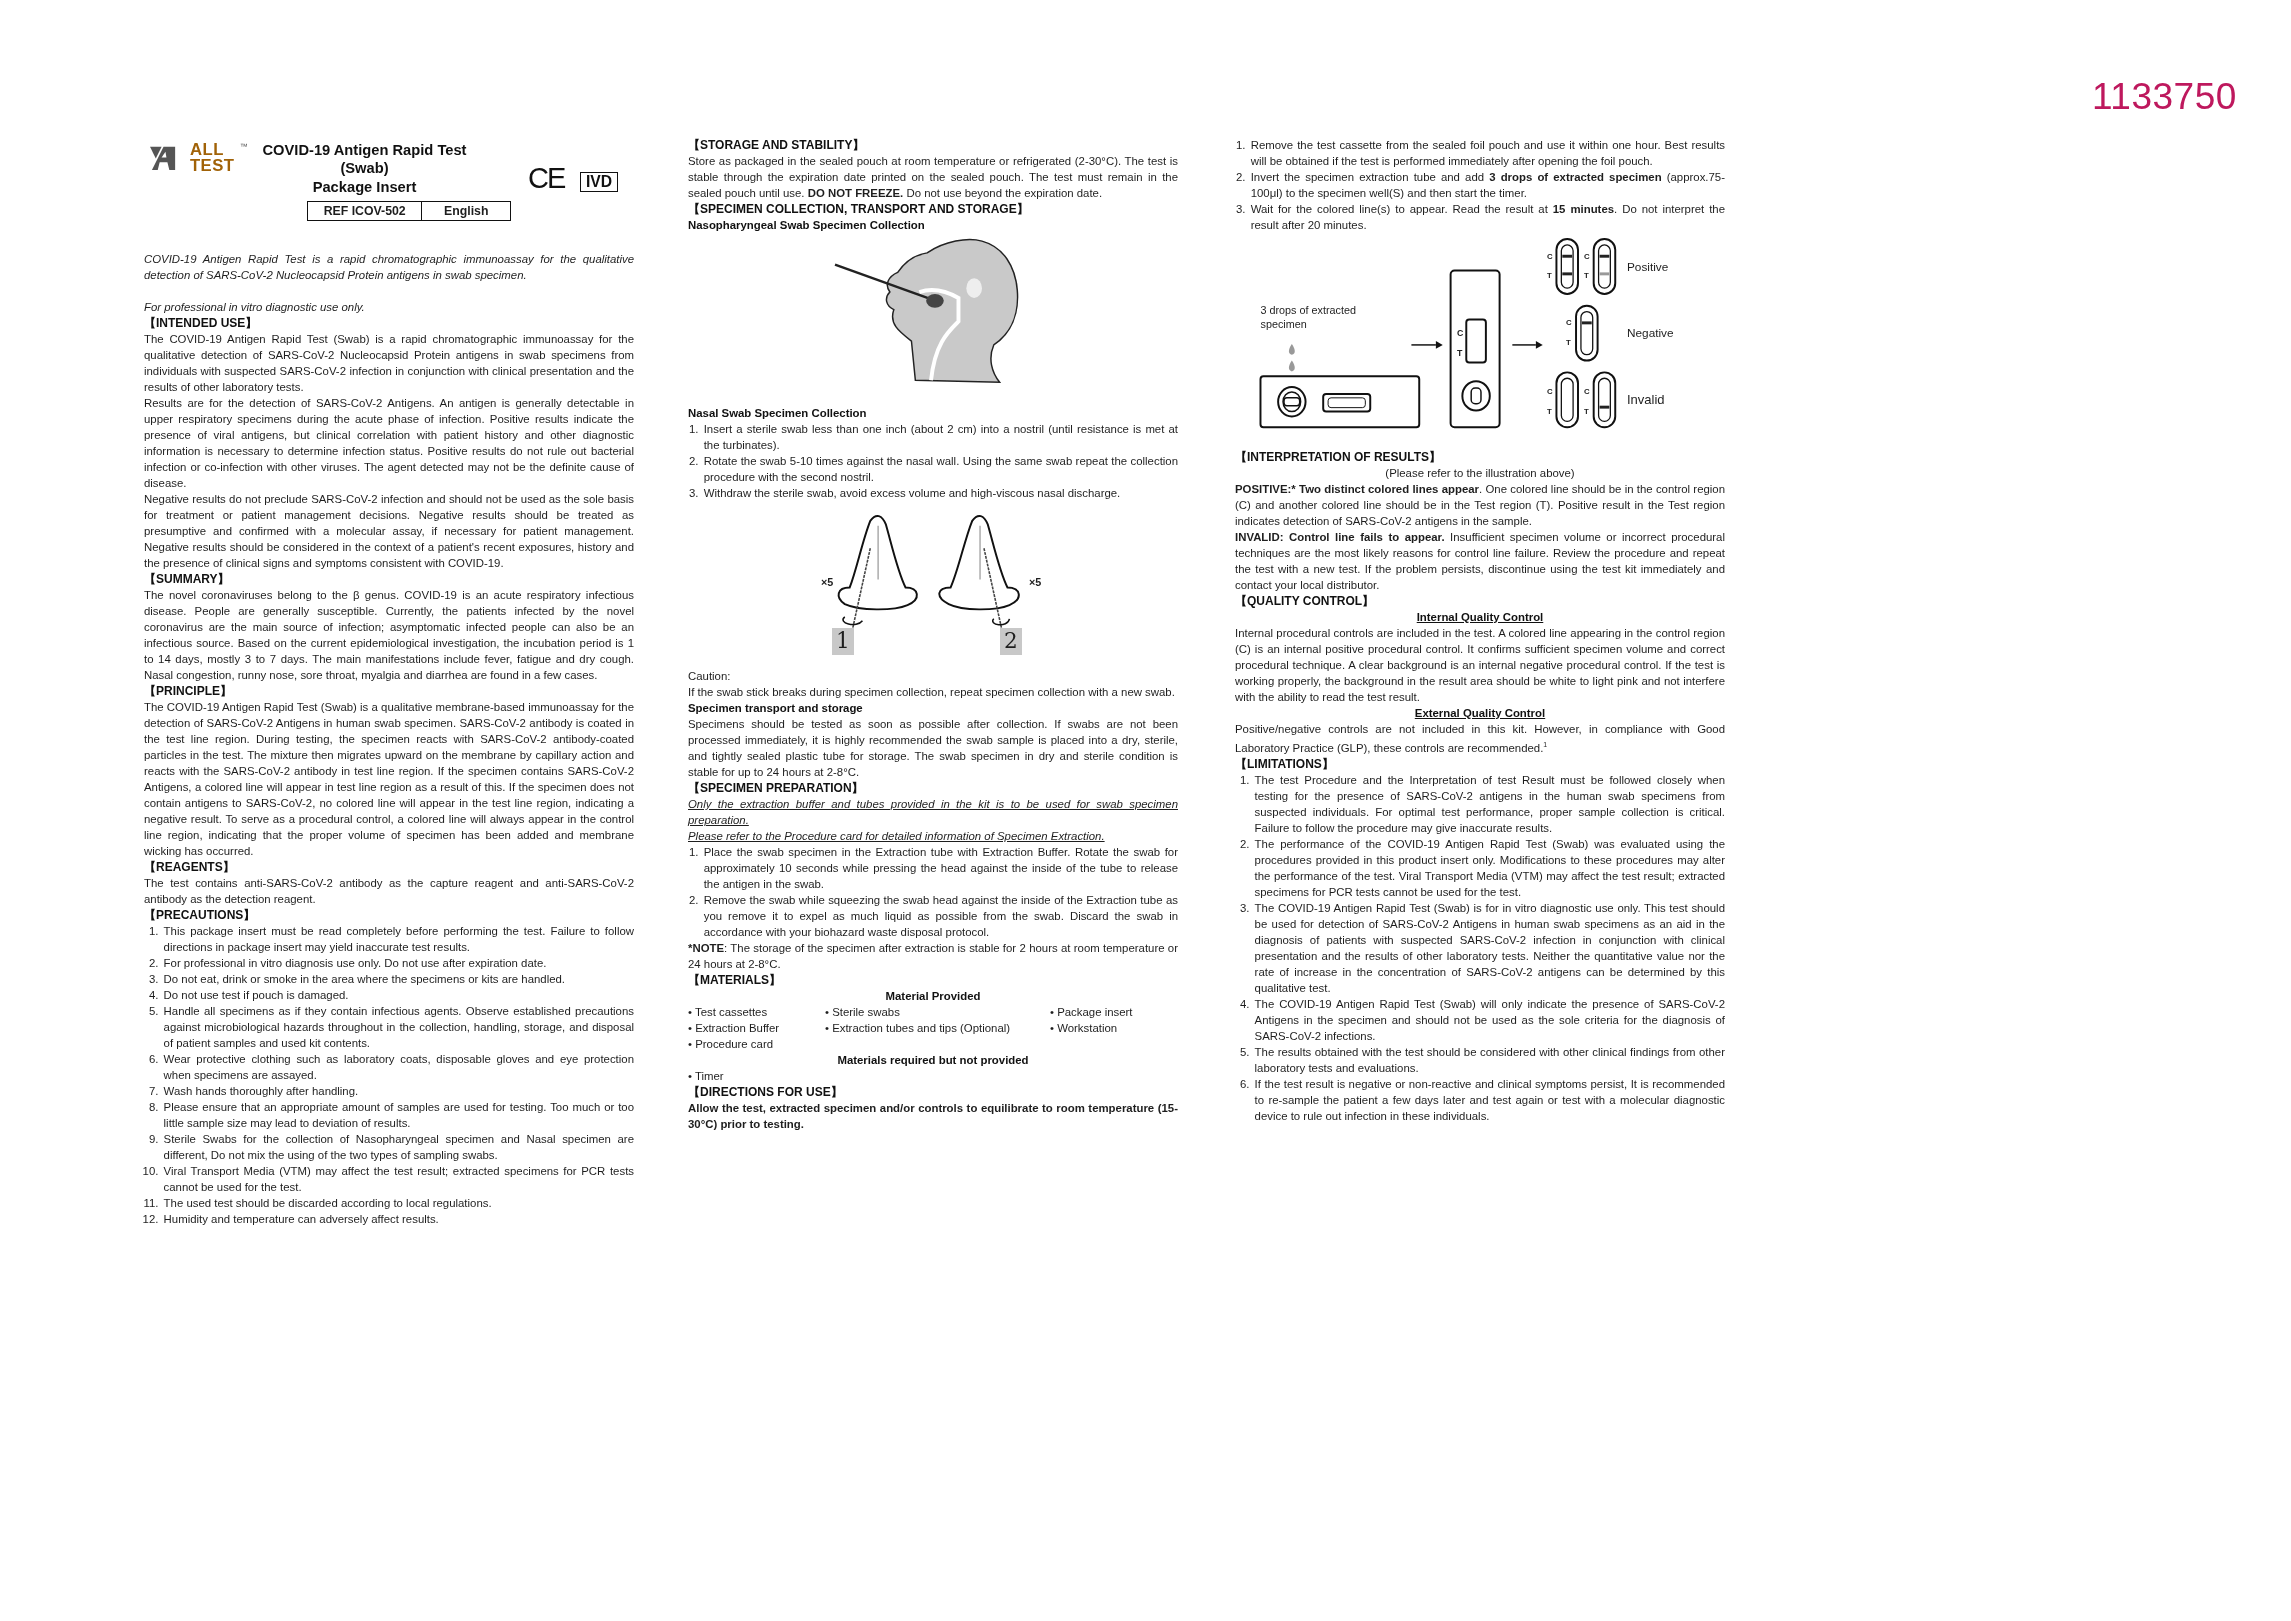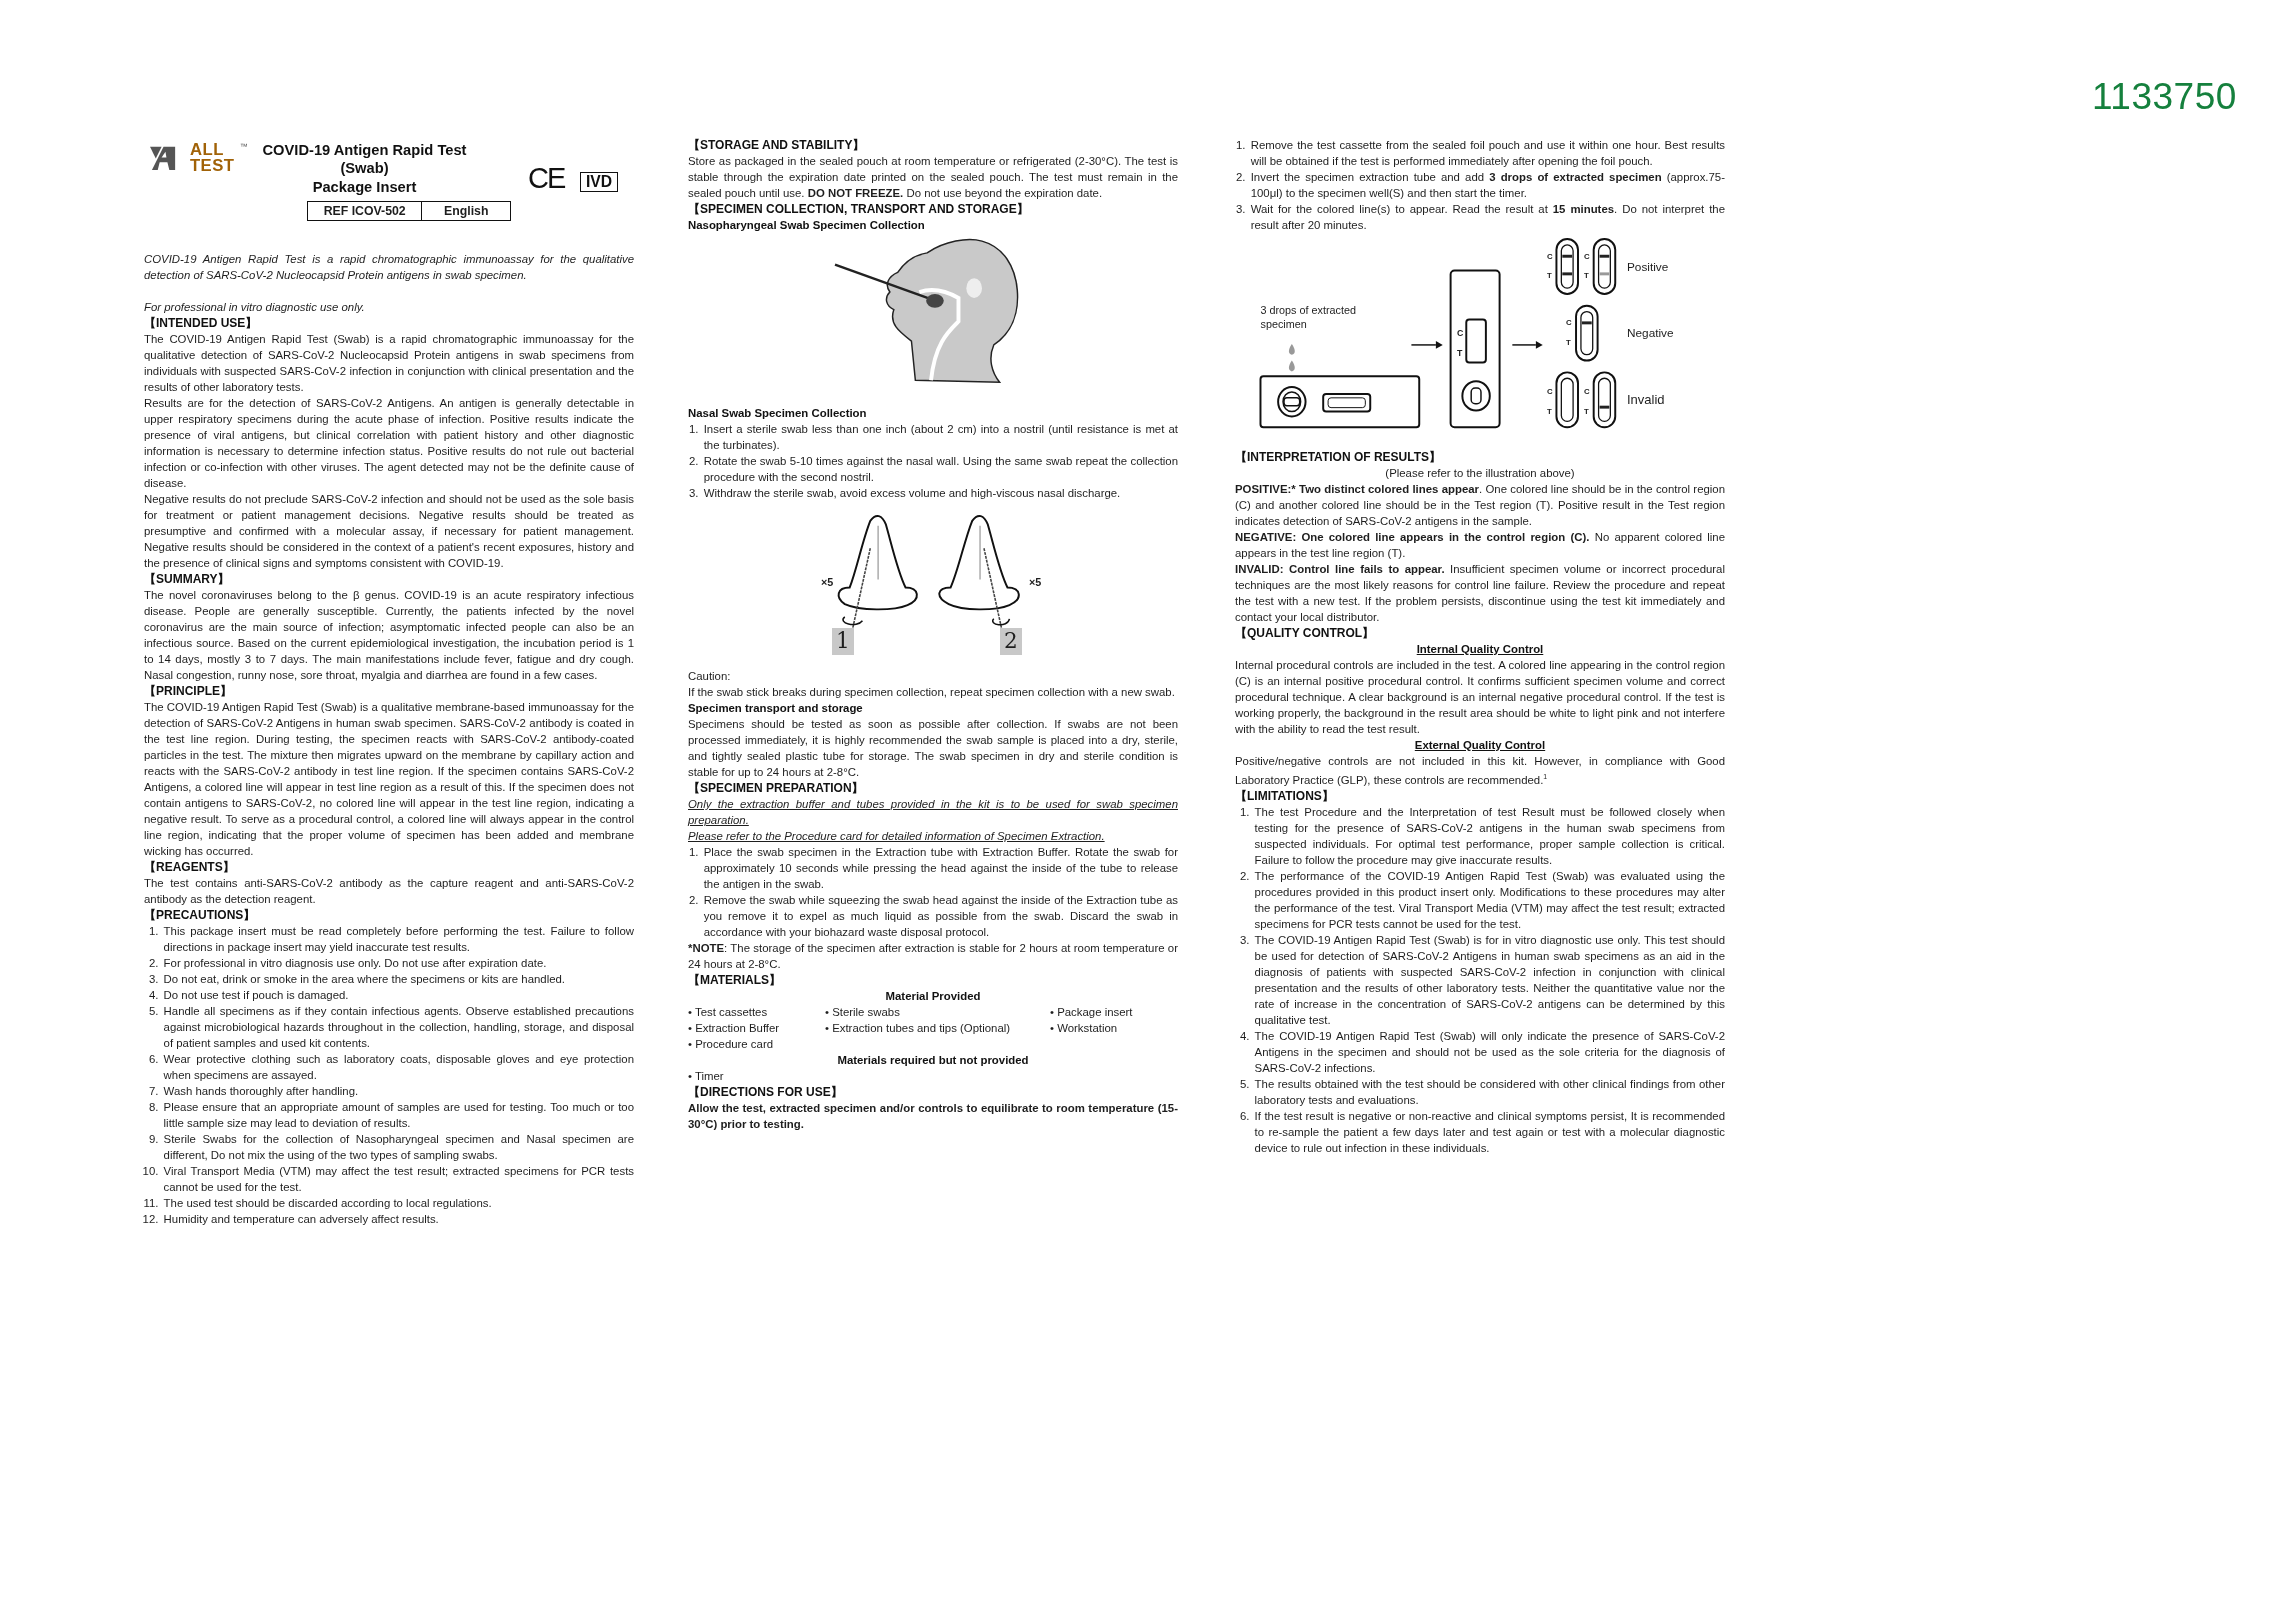--- a/index.html
+++ b/index.html
@@ -1,18 +1,18 @@
 <!DOCTYPE html>
 <html><head>
 <meta charset="utf-8">
 <style>
   html, body { margin:0; padding:0; background:#ffffff; }
   body { width:2292px; height:1621px; position:relative; overflow:hidden;
          font-family:"Liberation Sans", sans-serif; color:#1e1e1e; }
-  .docnum { position:absolute; left:2092px; top:76px; font-size:37px; color:#15803d; letter-spacing:0.5px; }
+  .docnum { position:absolute; left:2092px; top:76px; font-size:37px; color:#be185d; letter-spacing:0.5px; }
   .col { position:absolute; top:137px; width:490px; font-size:11.4px; line-height:16px; text-align:justify; }
   .col1 { left:144px; }
   .col2 { left:688px; }
   .col3 { left:1235px; }
   .sec { font-weight:bold; font-size:12px; line-height:16px; margin:0; color:#111; }
   p { margin:0; }
   .b { font-weight:bold; }
   .i { font-style:italic; }
   .sub { font-weight:bold; color:#111; }
   .center { text-align:center; }
@@ -249,21 +249,20 @@
     <span style="position:absolute;left:349px;top:151px;font-size:7.8px;font-weight:bold;">C</span>
     <span style="position:absolute;left:349px;top:171px;font-size:7.8px;font-weight:bold;">T</span>
     <span style="position:absolute;left:392px;top:25.5px;font-size:11.8px;">Positive</span>
     <span style="position:absolute;left:392px;top:92px;font-size:11.8px;">Negative</span>
     <span style="position:absolute;left:392px;top:159px;font-size:13px;">Invalid</span>
   </div>
 
   <div class="sec">【INTERPRETATION OF RESULTS】</div>
   <p class="center">(Please refer to the illustration above)</p>
   <p><span class="b">POSITIVE:* Two distinct colored lines appear</span><span>. One colored line should be in the control region (C) and another colored line should be in the Test region (T). Positive result in the Test region indicates detection of SARS-CoV-2 antigens in the sample.</span></p>
-  <p><span class="b">NEGATIVE: One colored line appears in the control region (C).</span><span> No apparent colored line appears in the test line region (T).</span></p>
   <p><span class="b">INVALID: Control line fails to appear.</span><span> Insufficient specimen volume or incorrect procedural techniques are the most likely reasons for control line failure. Review the procedure and repeat the test with a new test. If the problem persists, discontinue using the test kit immediately and contact your local distributor.</span></p>
 
   <div class="sec">【QUALITY CONTROL】</div>
   <div class="sub center ul">Internal Quality Control</div>
   <p>Internal procedural controls are included in the test. A colored line appearing in the control region (C) is an internal positive procedural control. It confirms sufficient specimen volume and correct procedural technique. A clear background is an internal negative procedural control. If the test is working properly, the background in the result area should be white to light pink and not interfere with the ability to read the test result.</p>
   <div class="sub center ul">External Quality Control</div>
   <p><span>Positive/negative controls are not included in this kit. However, in compliance with Good Laboratory Practice (GLP), these controls are recommended.</span><sup style="font-size:6.9px;">1</sup></p>
 
   <div class="sec">【LIMITATIONS】</div>
   <ol class="lst">

